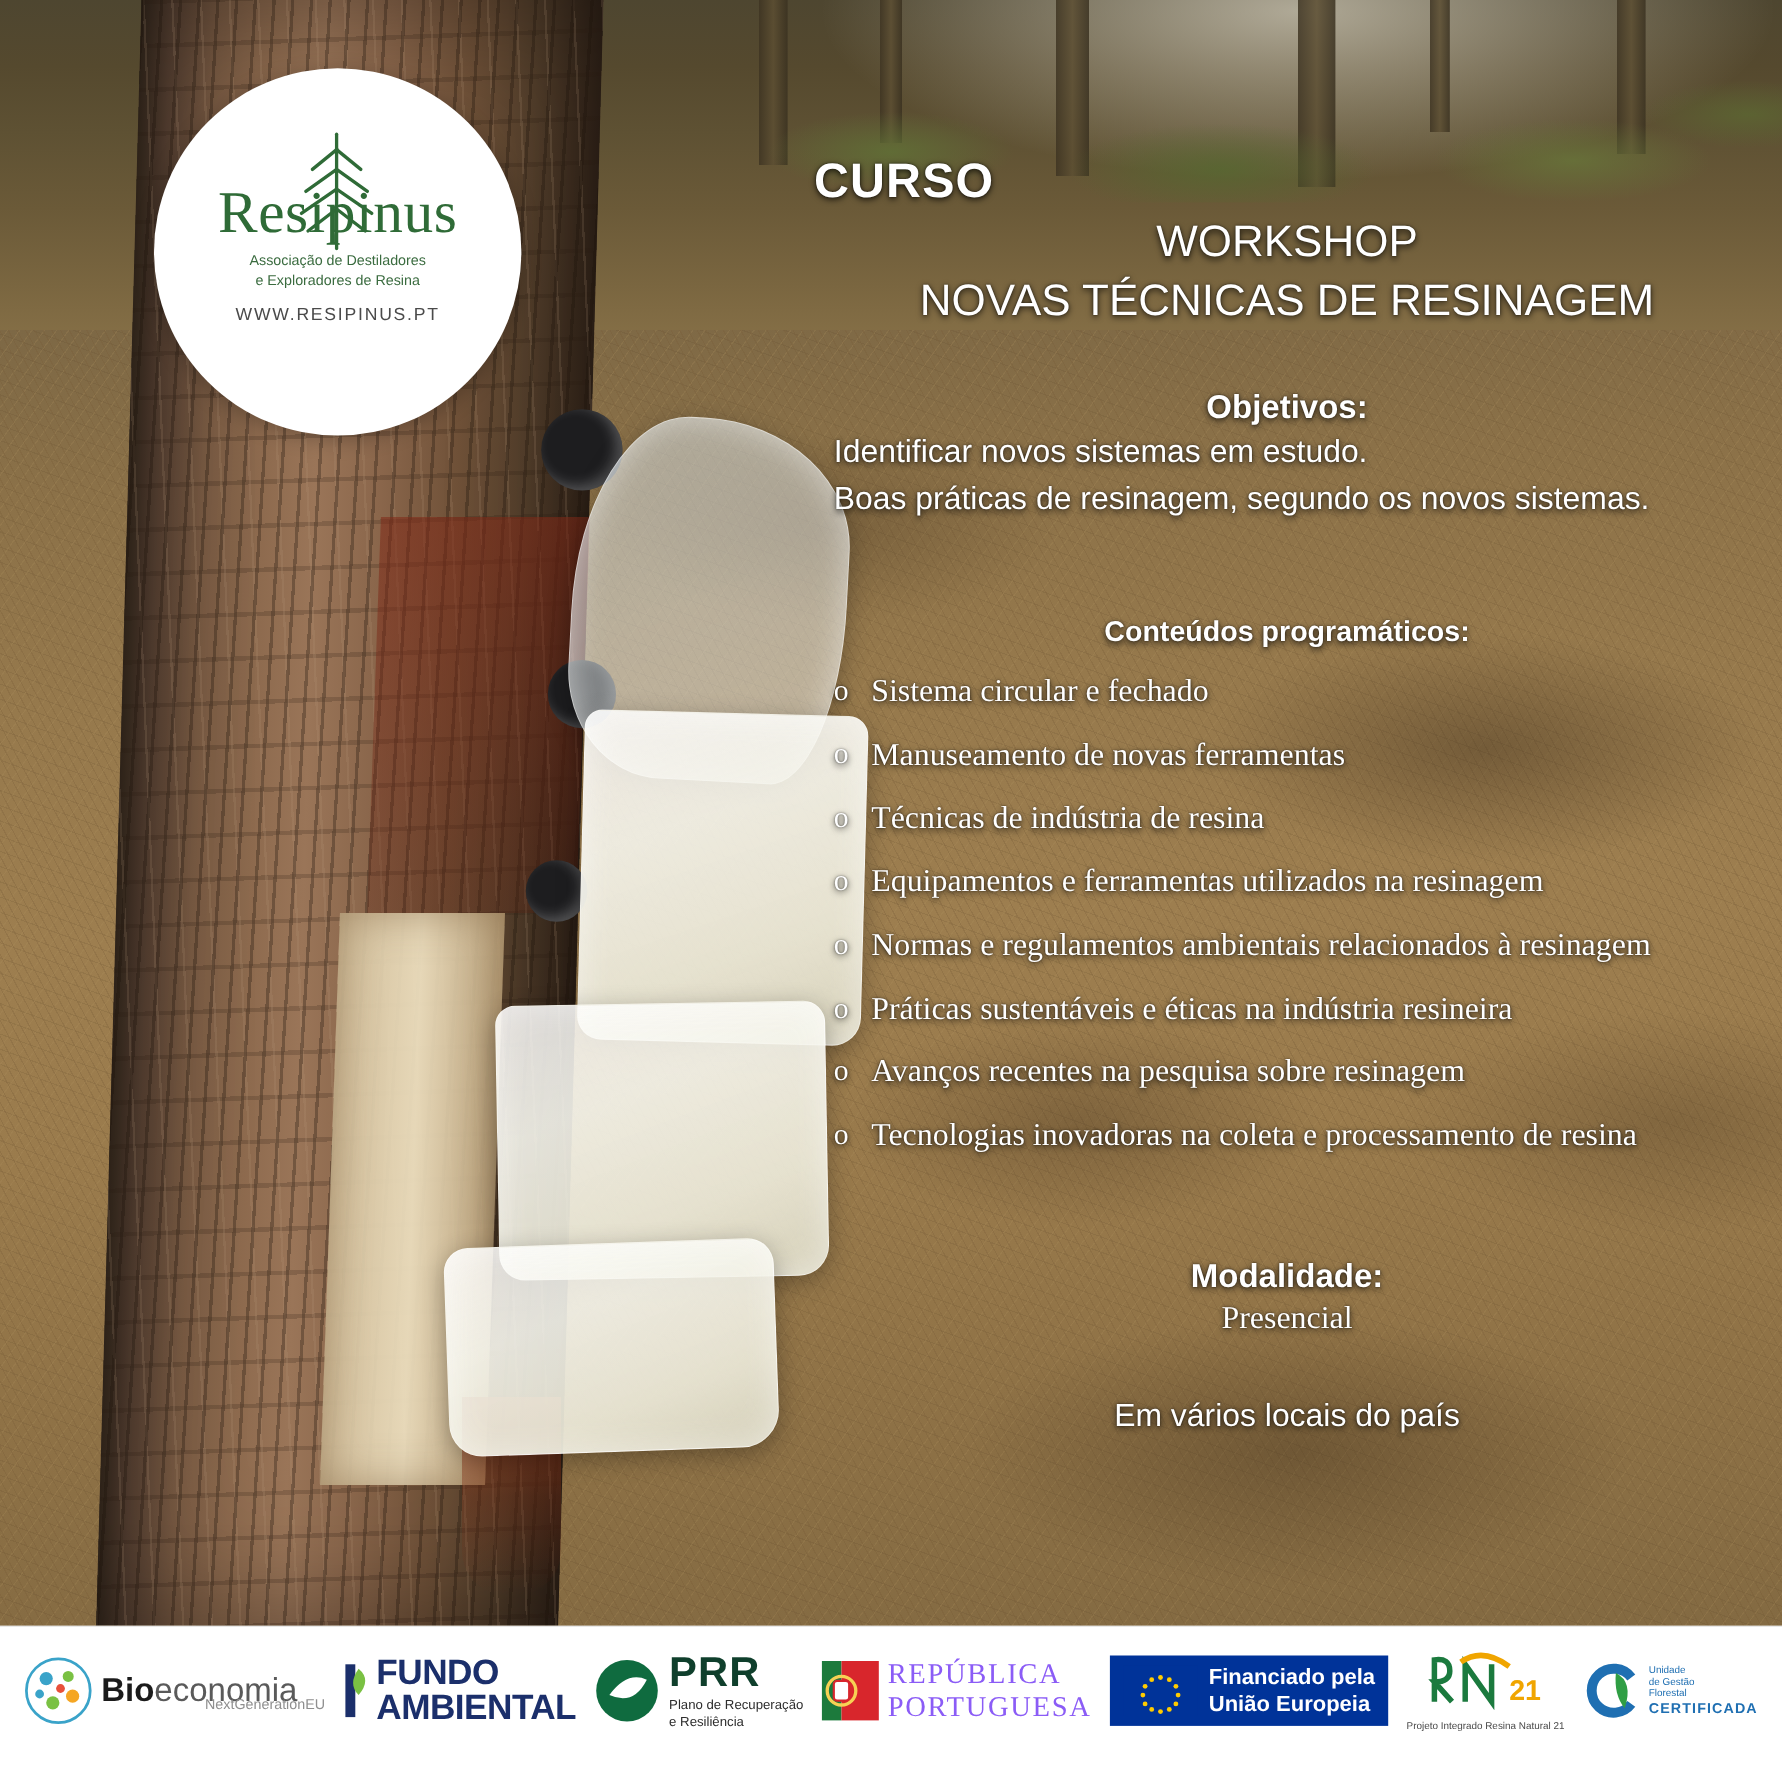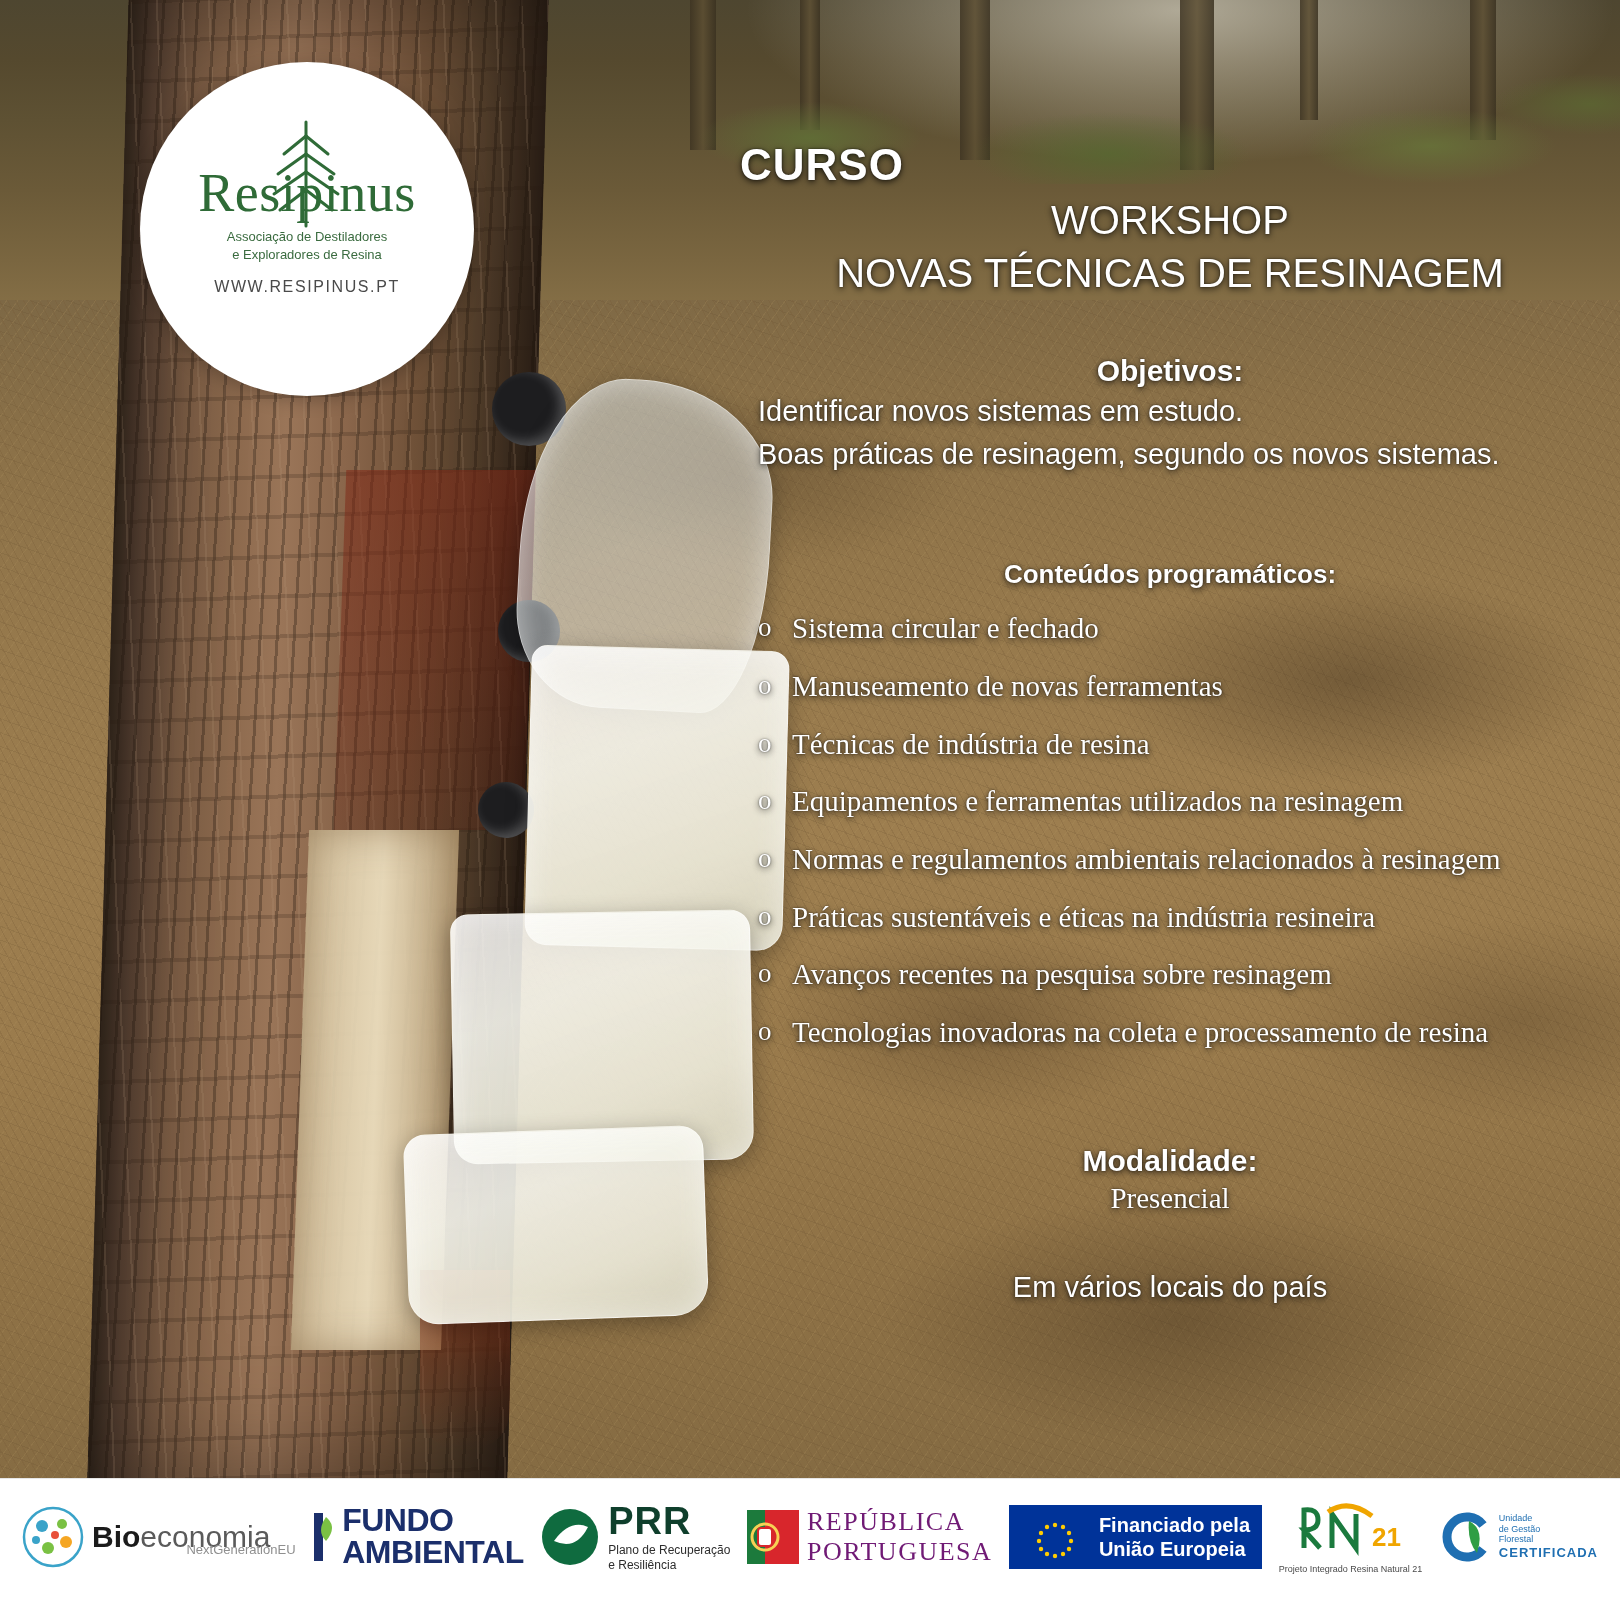--- a/index.html
+++ b/index.html
@@ -194,21 +194,21 @@
   .f-bio-name { font-size: 30px; color: #1b1b1b; }
   .f-bio-name b { font-weight: bold; }
   .f-bio-name .lt { color: #5a5a5a; font-weight: normal; }
   .f-next { font-size: 13px; color: #8f8f8f; margin-top: 26px; margin-left: -92px; }
   .f-fundo { line-height: 0.98; }
   .f-fundo .l1 { font-size: 32px; font-weight: bold; color: #1b2f6b; letter-spacing: -0.5px; }
   .f-fundo .l2 { font-size: 32px; font-weight: bold; color: #1b2f6b; letter-spacing: -0.5px; }
   .f-prr .p1 { font-size: 38px; font-weight: bold; color: #0f3f2c; letter-spacing: 1px; }
   .f-prr .p2 { font-size: 12px; color: #2d2d2d; line-height: 1.25; }
   .f-rep .r1, .f-rep .r2 {
-    font-size: 26px; color: #701a75; letter-spacing: 1.5px;
+    font-size: 26px; color: #8b5cf6; letter-spacing: 1.5px;
     font-family: "Liberation Serif", serif;
   }
   .f-eu { display: flex; align-items: center; gap: 10px; background: #003399; padding: 8px 12px; }
   .f-eu .eu-txt { color: #ffffff; font-size: 20px; font-weight: bold; line-height: 1.2; }
   .f-rn .rn-sub { font-size: 9px; color: #4a4a4a; margin-top: 4px; }
   .f-cert .c1 { font-size: 9px; color: #1f6fb2; line-height: 1.2; }
   .f-cert .c2 { font-size: 13px; font-weight: bold; color: #1f6fb2; letter-spacing: 1px; }
 </style>
 </head>
 <body>

